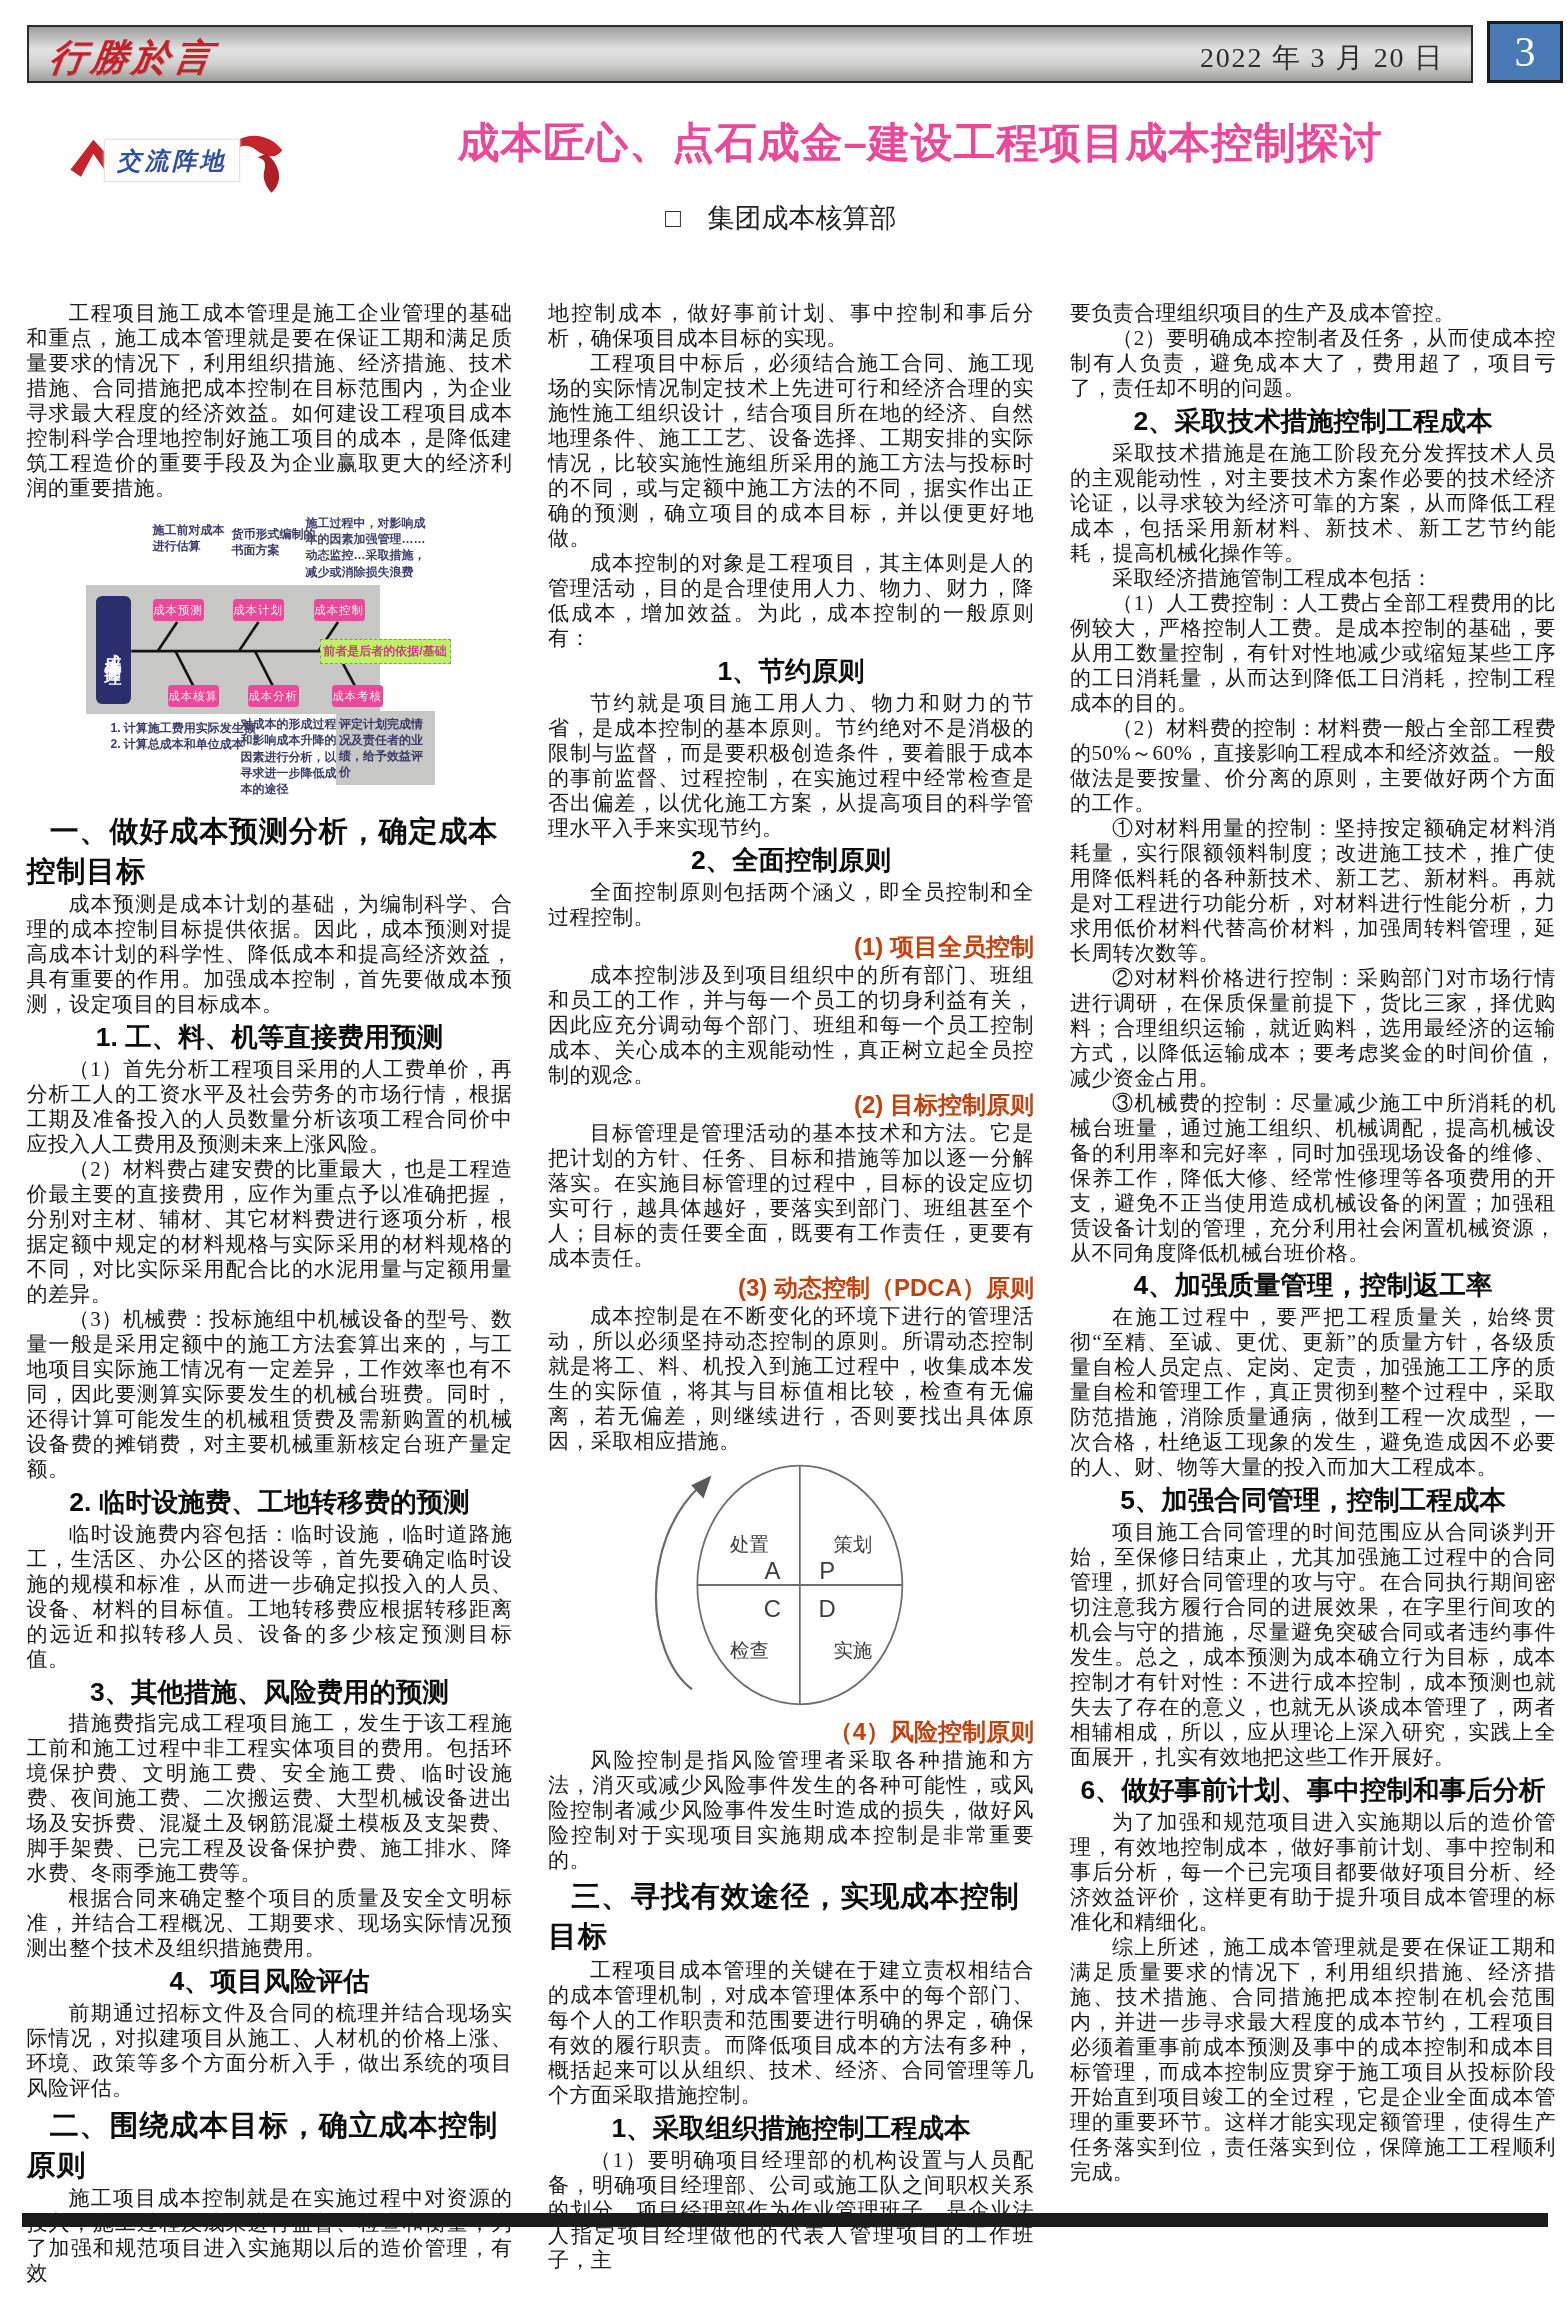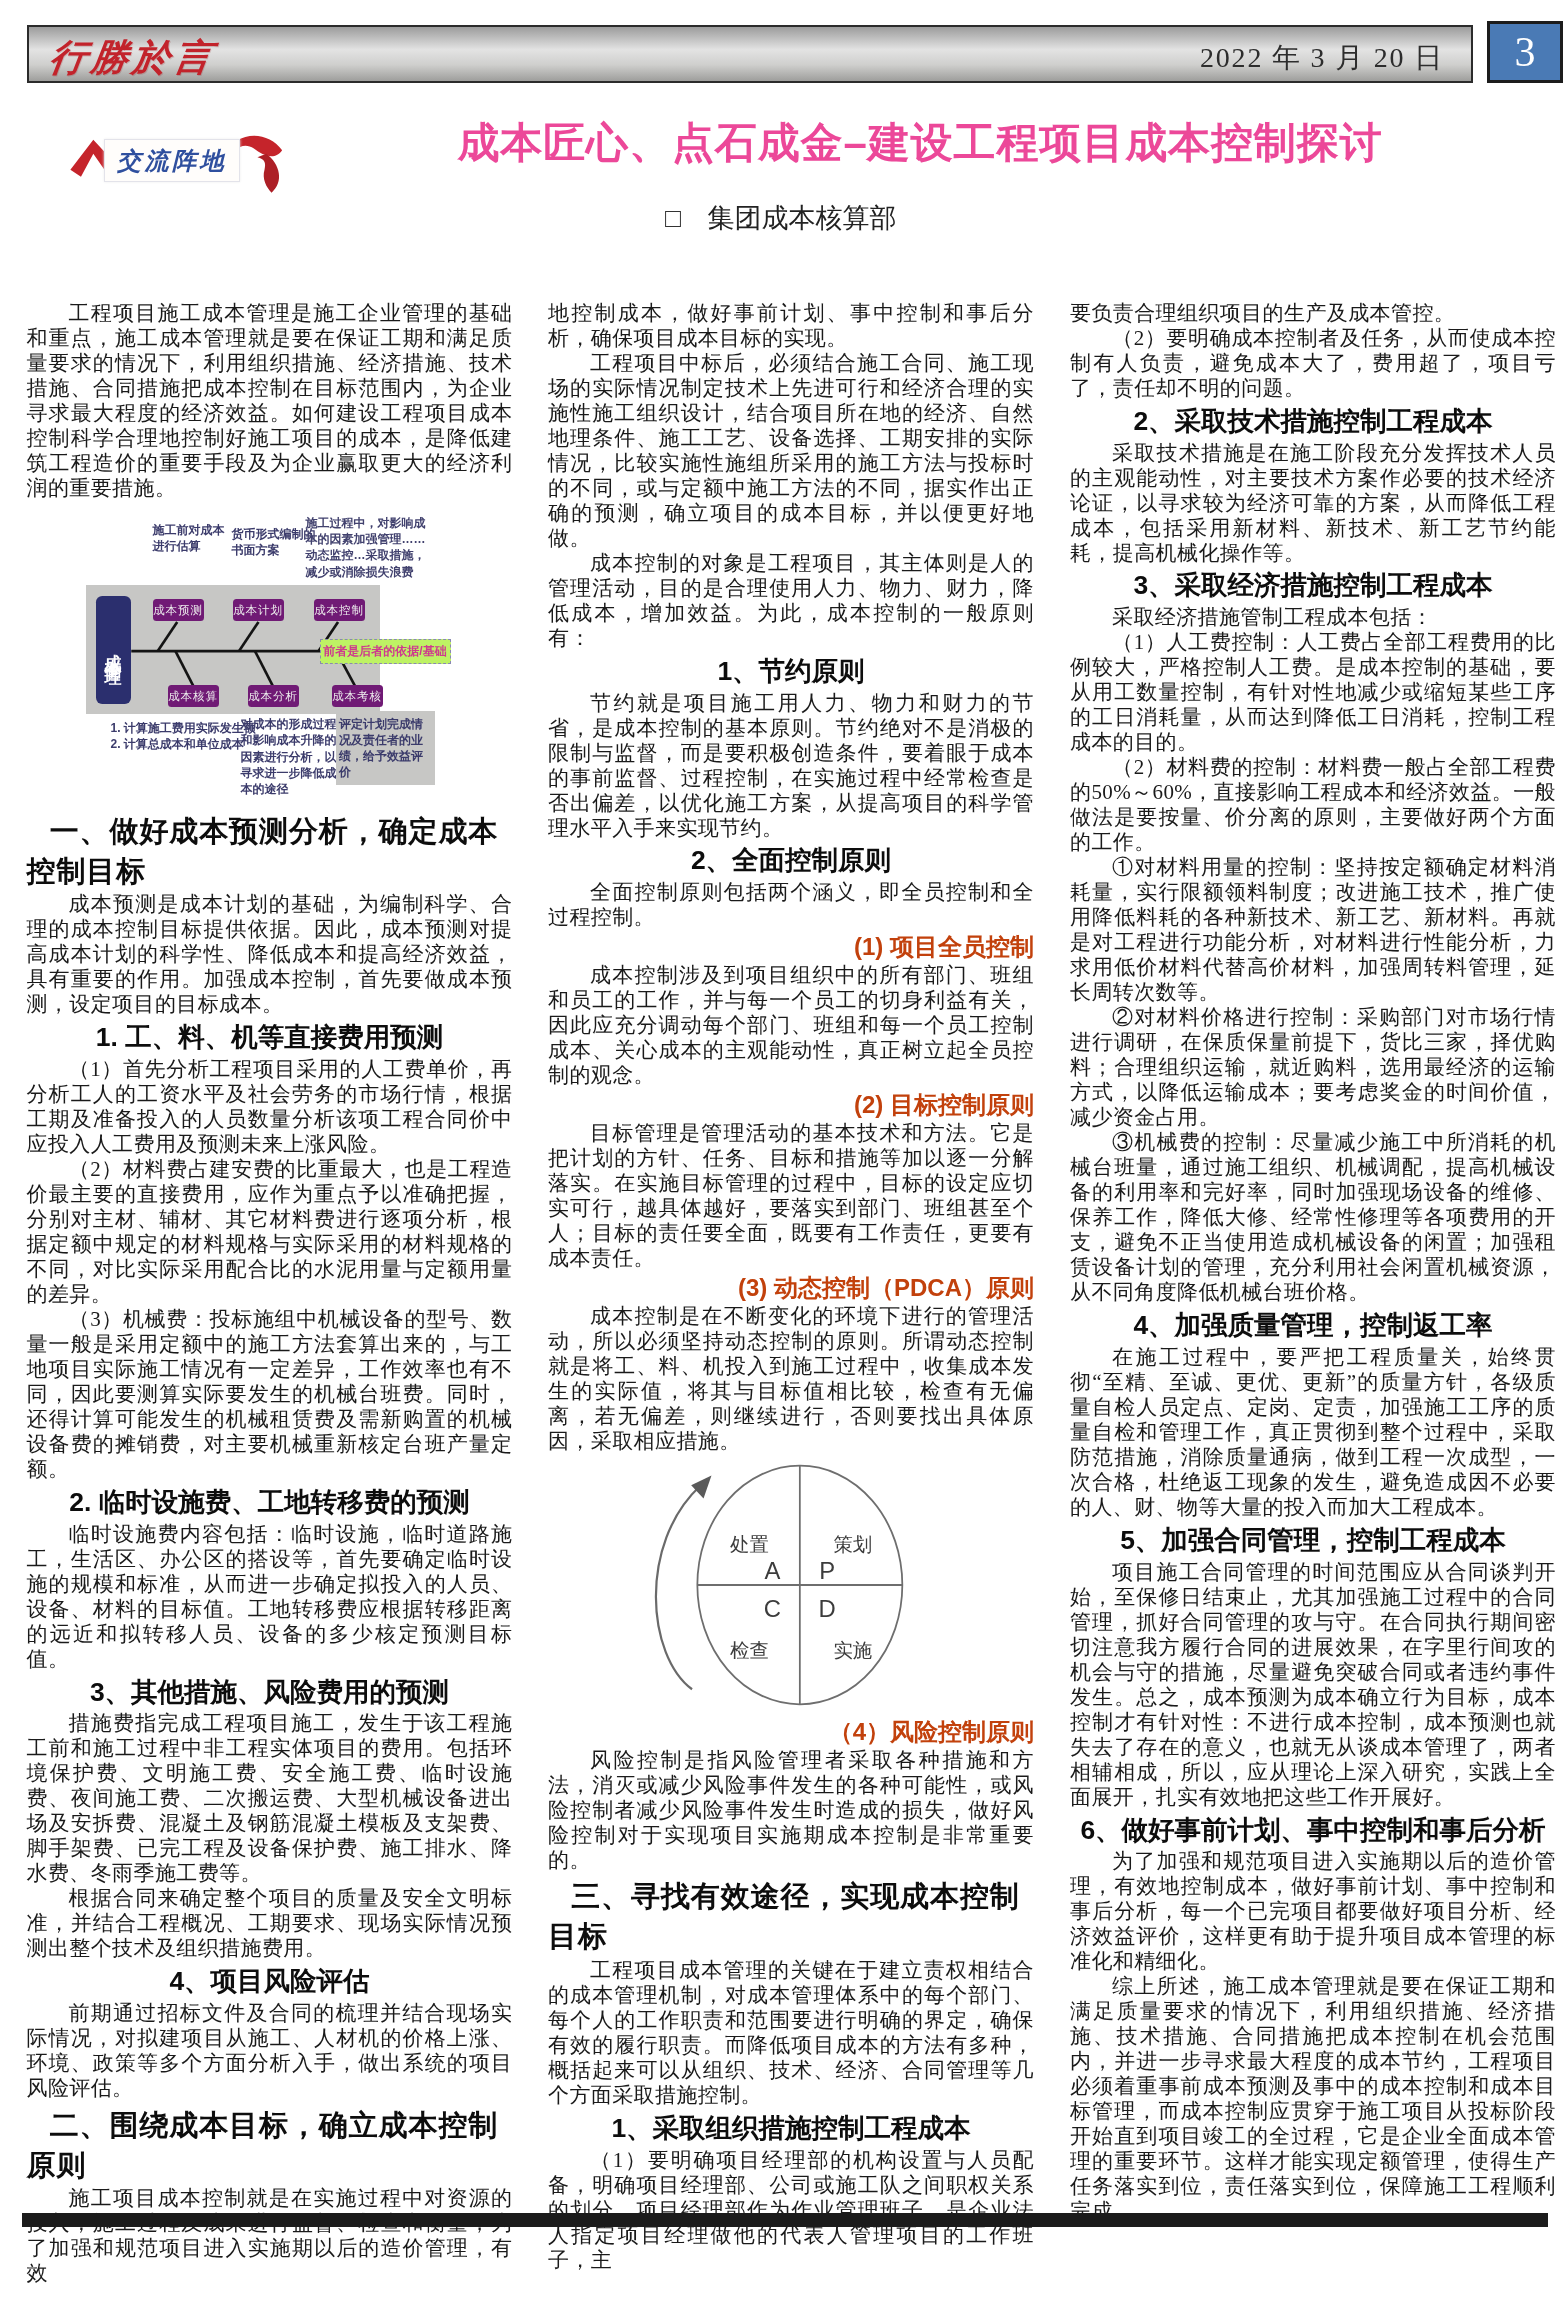--- a/index.html
+++ b/index.html
@@ -55,21 +55,21 @@
   .n-tr{left:279px;top:8.8px;width:124px;color:#41416e;}
   .n-bl{left:84px;top:214px;width:159px;}
   .n-bl span{display:block;}
   .n-bm{left:214px;top:210px;width:99px;}
   .n-br{left:309px;top:205px;width:92px;background:#c7c7c5;padding:4.4px 3.5px;}
   .f1-band{position:absolute;left:59px;top:79px;width:294px;height:129px;background:#c7c7c5;}
   .f1-lines{position:absolute;left:0;top:0;}
   .f1-root{position:absolute;left:69px;top:90px;width:35px;height:108px;background:#2b2f6e;border-radius:6.2px;
     color:#fff;font-weight:bold;font-size:17px;display:flex;align-items:center;justify-content:center;
     writing-mode:vertical-rl;text-orientation:upright;letter-spacing:5.3px;}
-  .f1-box{position:absolute;width:51px;height:22px;background:#701a75;border-radius:3.5px;color:#eee;
+  .f1-box{position:absolute;width:51px;height:22px;background:#ec4899;border-radius:3.5px;color:#eee;
     font-size:11.5px;display:flex;align-items:center;justify-content:center;letter-spacing:0.9px;}
   .tb1{left:126px;top:93px;} .tb2{left:206px;top:93px;} .tb3{left:287px;top:93px;}
   .bb1{left:141px;top:179px;} .bb2{left:221px;top:179px;} .bb3{left:305px;top:179px;}
   .f1-dashed{position:absolute;left:293px;top:133px;width:131px;height:25px;box-sizing:border-box;
     border:1.8px dashed #8a8ab0;background:#bef264;color:#ce3a8e;font-weight:bold;font-size:12px;
     display:flex;align-items:center;justify-content:center;}
 
   
   .fig2{position:relative;width:486px;height:258px;margin:1.8px 0;text-align:left;text-indent:0;}
   .fig2 text{font-family:"Liberation Sans",sans-serif;fill:#3c3c3c;}
@@ -188,21 +188,20 @@
       <h2 class="blk-h1">三、寻找有效途径，实现成本控制目标</h2>
       <p class="blk-p">工程项目成本管理的关键在于建立责权相结合的成本管理机制，对成本管理体系中的每个部门、每个人的工作职责和范围要进行明确的界定，确保有效的履行职责。而降低项目成本的方法有多种，概括起来可以从组织、技术、经济、合同管理等几个方面采取措施控制。</p>
       <h3 class="blk-h2">1、采取组织措施控制工程成本</h3>
       <p class="blk-p">（1）要明确项目经理部的机构设置与人员配备，明确项目经理部、公司或施工队之间职权关系的划分。项目经理部作为作业管理班子，是企业法人指定项目经理做他的代表人管理项目的工作班子，主</p>
     </div>
   <div class="col col-3">
       <p class="blk-pc">要负责合理组织项目的生产及成本管控。</p>
       <p class="blk-p">（2）要明确成本控制者及任务，从而使成本控制有人负责，避免成本大了，费用超了，项目亏了，责任却不明的问题。</p>
       <h3 class="blk-h2">2、采取技术措施控制工程成本</h3>
       <p class="blk-p">采取技术措施是在施工阶段充分发挥技术人员的主观能动性，对主要技术方案作必要的技术经济论证，以寻求较为经济可靠的方案，从而降低工程成本，包括采用新材料、新技术、新工艺节约能耗，提高机械化操作等。</p>
-      <h3 class="blk-h2">3、采取经济措施控制工程成本</h3>
       <p class="blk-p">采取经济措施管制工程成本包括：</p>
       <p class="blk-p">（1）人工费控制：人工费占全部工程费用的比例较大，严格控制人工费。是成本控制的基础，要从用工数量控制，有针对性地减少或缩短某些工序的工日消耗量，从而达到降低工日消耗，控制工程成本的目的。</p>
       <p class="blk-p">（2）材料费的控制：材料费一般占全部工程费的50%～60%，直接影响工程成本和经济效益。一般做法是要按量、价分离的原则，主要做好两个方面的工作。</p>
       <p class="blk-p">①对材料用量的控制：坚持按定额确定材料消耗量，实行限额领料制度；改进施工技术，推广使用降低料耗的各种新技术、新工艺、新材料。再就是对工程进行功能分析，对材料进行性能分析，力求用低价材料代替高价材料，加强周转料管理，延长周转次数等。</p>
       <p class="blk-p">②对材料价格进行控制：采购部门对市场行情进行调研，在保质保量前提下，货比三家，择优购料；合理组织运输，就近购料，选用最经济的运输方式，以降低运输成本；要考虑奖金的时间价值，减少资金占用。</p>
       <p class="blk-p">③机械费的控制：尽量减少施工中所消耗的机械台班量，通过施工组织、机械调配，提高机械设备的利用率和完好率，同时加强现场设备的维修、保养工作，降低大修、经常性修理等各项费用的开支，避免不正当使用造成机械设备的闲置；加强租赁设备计划的管理，充分利用社会闲置机械资源，从不同角度降低机械台班价格。</p>
       <h3 class="blk-h2">4、加强质量管理，控制返工率</h3>
       <p class="blk-p">在施工过程中，要严把工程质量关，始终贯彻“至精、至诚、更优、更新”的质量方针，各级质量自检人员定点、定岗、定责，加强施工工序的质量自检和管理工作，真正贯彻到整个过程中，采取防范措施，消除质量通病，做到工程一次成型，一次合格，杜绝返工现象的发生，避免造成因不必要的人、财、物等大量的投入而加大工程成本。</p>
       <h3 class="blk-h2">5、加强合同管理，控制工程成本</h3>
       <p class="blk-p">项目施工合同管理的时间范围应从合同谈判开始，至保修日结束止，尤其加强施工过程中的合同管理，抓好合同管理的攻与守。在合同执行期间密切注意我方履行合同的进展效果，在字里行间攻的机会与守的措施，尽量避免突破合同或者违约事件发生。总之，成本预测为成本确立行为目标，成本控制才有针对性：不进行成本控制，成本预测也就失去了存在的意义，也就无从谈成本管理了，两者相辅相成，所以，应从理论上深入研究，实践上全面展开，扎实有效地把这些工作开展好。</p>

